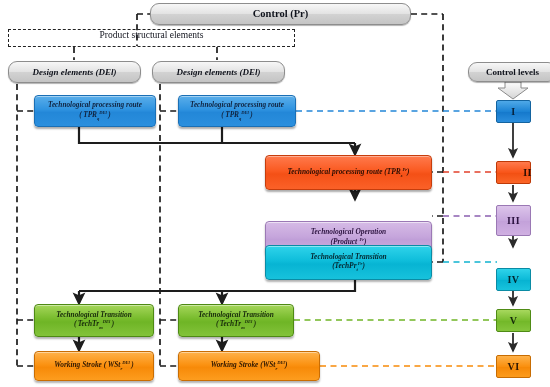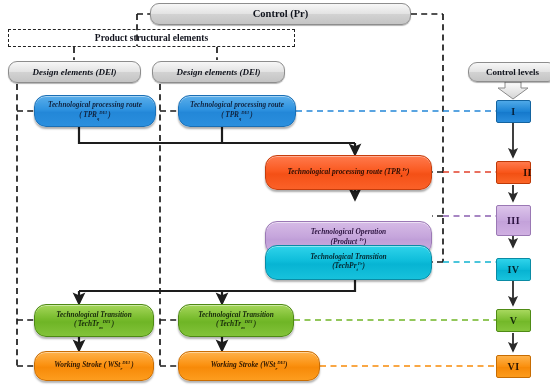--- a/index.html
+++ b/index.html
@@ -12,21 +12,21 @@
   }
   #stage{position:absolute;left:0;top:0;width:550px;height:387px;}
   #svg-layer{position:absolute;left:0;top:0;width:550px;height:387px;}
 
   .node{
     position:absolute;
     box-sizing:border-box;
     display:flex;flex-direction:column;
     align-items:center;justify-content:center;
     text-align:center;
-    border-radius:12px;
+    border-radius:4px;
     font-style:italic;
     font-weight:bold;
     line-height:1.12;
     color:#1c1c2e;
     z-index:5;
   }
   .node .l1,.node .l2{display:block;white-space:nowrap;}
 
   
   .grey{
@@ -81,22 +81,22 @@
     border:1px solid #c96d03;
     box-shadow:0 2px 2px rgba(0,0,0,.30), inset 0 1px 0 rgba(255,255,255,.45);
     color:#2e1702;
   }
 
   
   .dashbox{
     position:absolute;
     box-sizing:border-box;
     border:1.6px dashed #222;
-    display:flex;align-items:center;justify-content:center;
-    font-weight:bold;font-style:normal;
+    display:flex;align-items:flex-start;justify-content:center;
+    font-weight:normal;font-style:normal;
     color:#11131d;
     z-index:2;
     background:transparent;
   }
 
   
   .lvl{
     position:absolute;box-sizing:border-box;
     display:flex;align-items:center;justify-content:center;
     font-weight:bold;font-style:normal;
@@ -263,21 +263,21 @@
 
   <div class="lvl c1" style="left:496px;top:100px;width:35px;height:23px;font-size:10px;">
     <span>I</span>
   </div>
   <div class="lvl c2" style="left:496px;top:161px;width:35px;height:23px;font-size:10px;">
     <span>II</span>
   </div>
   <div class="lvl c3" style="left:496px;top:205px;width:35px;height:31px;font-size:10px;">
     <span>III</span>
   </div>
-  <div class="lvl c4" style="left:496px;top:258px;width:35px;height:23px;font-size:10px;">
+  <div class="lvl c4" style="left:496px;top:268px;width:35px;height:23px;font-size:10px;">
     <span>IV</span>
   </div>
   <div class="lvl c5" style="left:496px;top:309px;width:35px;height:23px;font-size:10px;">
     <span>V</span>
   </div>
   <div class="lvl c6" style="left:496px;top:355px;width:35px;height:23px;font-size:10px;">
     <span>VI</span>
   </div>
 
 </div>

